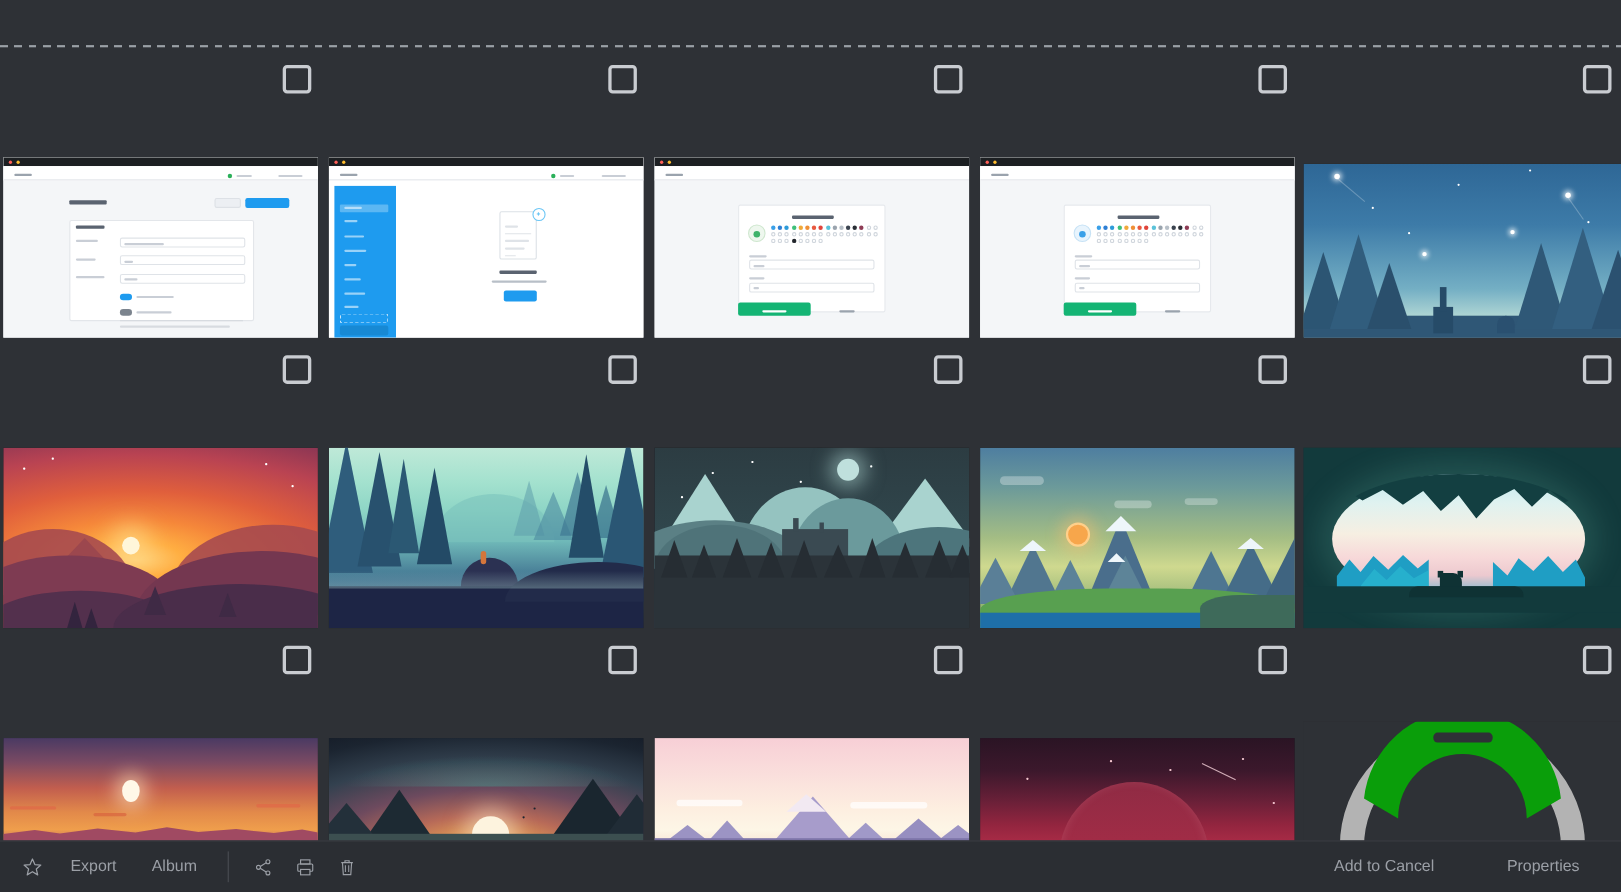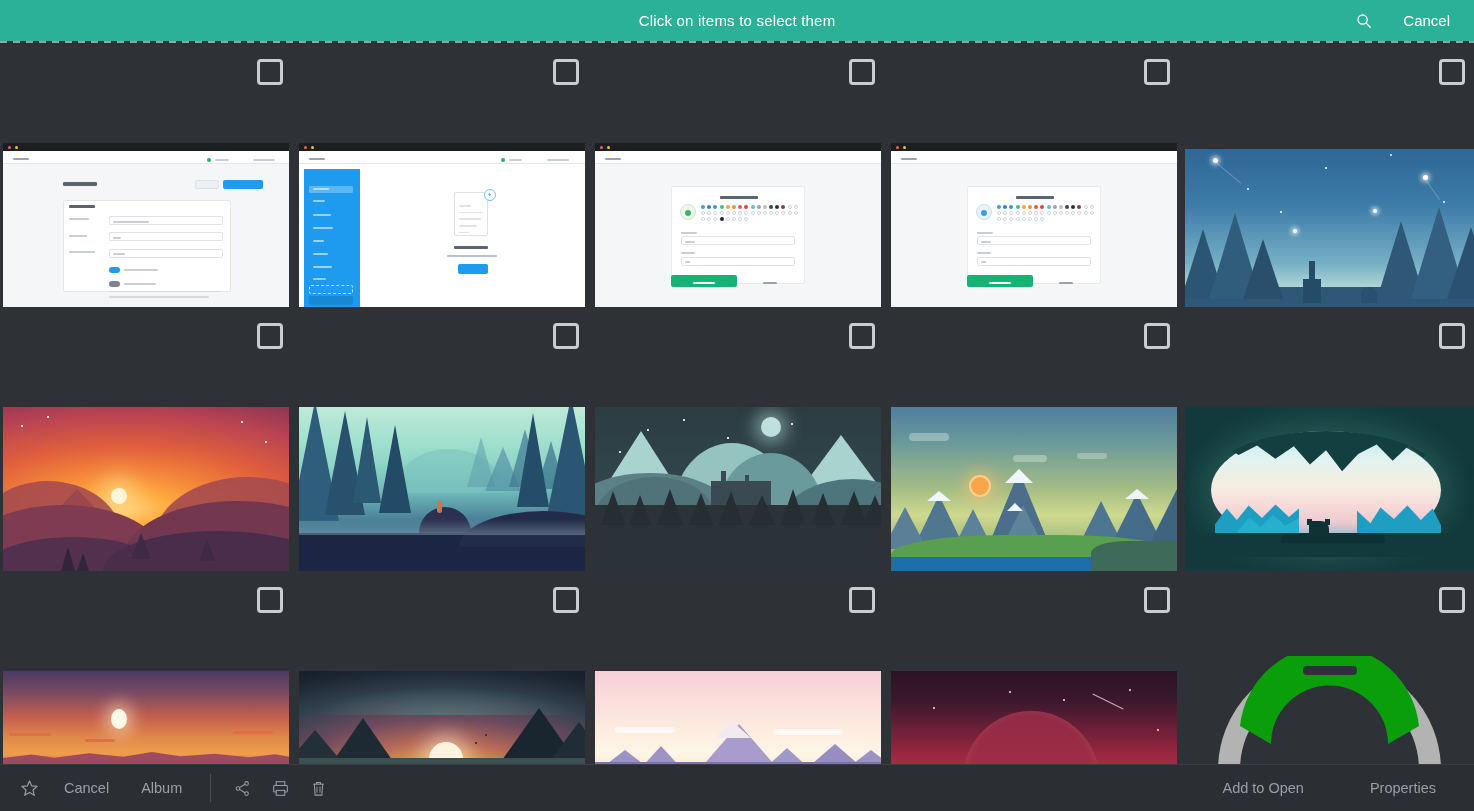--- a/index.html
+++ b/index.html
@@ -135,32 +135,20 @@
 
   
   .sb { position:absolute; background:#1e9bef; }
   .sb-item { position:absolute; background:rgba(255,255,255,.55); border-radius:1px; }
 </style>
 </head>
 <body>
 
 <div class="app">
 
-  <div class="header">
-    <div class="header-title">Click on items to select them</div>
-    <div class="header-right">
-      <div class="hdr-search">
-        <svg width="16" height="16" viewBox="0 0 16 16" fill="none" aria-hidden="true">
-          <circle cx="6.6" cy="6.6" r="4.6" stroke="#ffffff" stroke-width="1.3"></circle>
-          <line x1="10.1" y1="10.1" x2="14.3" y2="14.3" stroke="#ffffff" stroke-width="1.3" stroke-linecap="round"></line>
-        </svg>
-      </div>
-      <div class="hdr-cancel">Cancel</div>
-    </div>
-  </div>
   <div class="dash-top"></div>
 
   <div class="grid">
 
     <div class="checkbox" style="left:257px;  top:18px;"></div>
     <div class="checkbox" style="left:553px;  top:18px;"></div>
     <div class="checkbox" style="left:849px;  top:18px;"></div>
     <div class="checkbox" style="left:1144px; top:18px;"></div>
     <div class="checkbox" style="left:1439px; top:18px;"></div>
 
@@ -595,21 +583,21 @@
     </div>
   </div>
 
   <div class="toolbar">
     <div class="tb-left">
       <div class="tb-icon">
         <svg width="19" height="19" viewBox="0 0 20 20" fill="none" aria-hidden="true">
           <path d="M10 2 L12.3 7.3 L18 7.8 L13.7 11.6 L15 17.2 L10 14.2 L5 17.2 L6.3 11.6 L2 7.8 L7.7 7.3 Z" stroke="#9b9fa6" stroke-width="1.2" stroke-linejoin="round" fill="none"></path>
         </svg>
       </div>
-      <div class="tb-btn">Cancel</div>
+      <div class="tb-btn">Export</div>
       <div class="tb-btn">Album</div>
       <div class="tb-sep"></div>
       <div class="tb-icon">
         <svg width="17" height="17" viewBox="0 0 18 18" fill="none" aria-hidden="true">
           <circle cx="13.3" cy="3.6" r="1.9" stroke="#9b9fa6" stroke-width="1.1"></circle>
           <circle cx="4.2" cy="9" r="1.9" stroke="#9b9fa6" stroke-width="1.1"></circle>
           <circle cx="13.3" cy="14.4" r="1.9" stroke="#9b9fa6" stroke-width="1.1"></circle>
           <line x1="5.9" y1="8.1" x2="11.6" y2="4.5" stroke="#9b9fa6" stroke-width="1.1"></line>
           <line x1="5.9" y1="9.9" x2="11.6" y2="13.5" stroke="#9b9fa6" stroke-width="1.1"></line>
         </svg>
@@ -624,17 +612,17 @@
       <div class="tb-icon">
         <svg width="17" height="17" viewBox="0 0 18 18" fill="none" aria-hidden="true">
           <path d="M3.4 4.4 H14.6" stroke="#9b9fa6" stroke-width="1.1"></path>
           <path d="M7 4.4 V2.6 H11 V4.4" stroke="#9b9fa6" stroke-width="1.1"></path>
           <path d="M4.6 4.4 L5.4 16 H12.6 L13.4 4.4" stroke="#9b9fa6" stroke-width="1.1"></path>
           <path d="M7.4 7 V13.4 M10.6 7 V13.4" stroke="#9b9fa6" stroke-width="1"></path>
         </svg>
       </div>
     </div>
     <div class="tb-right">
-      <div class="tb-btn">Add to Open</div>
+      <div class="tb-btn">Add to Cancel</div>
       <div class="tb-btn">Properties</div>
     </div>
   </div>
 </div>
 
 </body></html>

